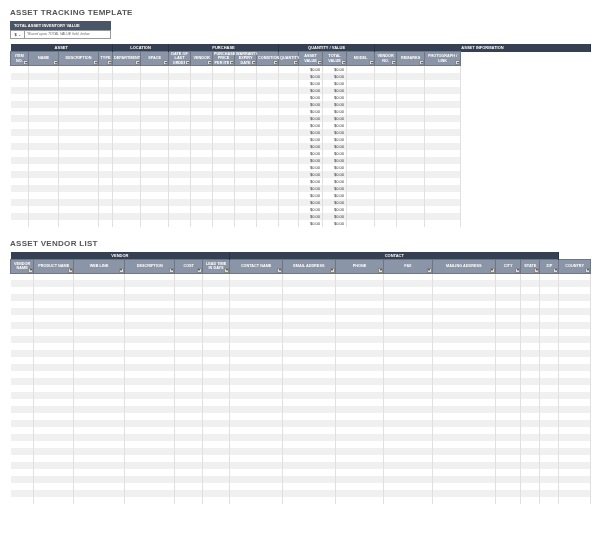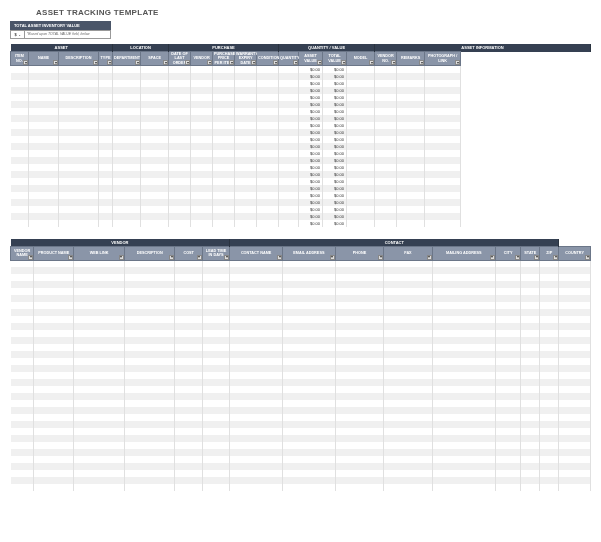--- a/index.html
+++ b/index.html
@@ -1,17 +1,17 @@
 <!DOCTYPE html>
 <html><head>
 <meta charset="utf-8">
 <style>
   * { box-sizing: border-box; margin: 0; padding: 0; }
   body { font-family: Arial, sans-serif; background: #fff; width: 601px; font-size: 5px; padding: 8px 10px; }
-  .title { font-size: 8px; font-weight: bold; color: #555; letter-spacing: 0.3px; margin-bottom: 4px; margin-left: 26px; }
+  .title { font-size: 8px; font-weight: bold; color: #555; letter-spacing: 0.3px; margin-bottom: 4px; }
   .inv-box { display: inline-block; margin-bottom: 2px; }
   .inv-label { background: #4a5568; color: #fff; font-size: 4px; padding: 2px 4px; font-weight: bold; }
   .inv-row { display: flex; border: 1px solid #999; }
   .inv-val { width: 14px; padding: 1px 2px; border-right: 1px solid #999; background: #fff; font-size: 4px; text-align: center; }
   .inv-note { width: 85px; padding: 1px 2px; font-size: 3.5px; color: #666; font-style: italic; background: #fff; }
   table { border-collapse: collapse; width: 100%; table-layout: fixed; margin-top: 3px; }
   thead tr.grp td { background: #354052; color: #fff; font-size: 4px; font-weight: bold; text-align: center; padding: 1px 0; border-right: 1px solid #2a3340; height: 7px; }
   thead tr.cols td { background: #8a95a8; color: #fff; font-size: 3.8px; font-weight: bold; text-align: center; padding: 0 1px; border: 1px solid #6b7688; height: 14px; line-height: 1.1; position: relative; vertical-align: middle; }
   .drop { position: absolute; bottom: 0; right: 0; width: 5px; height: 5px; background: #ddd; border: 0.5px solid #888; display: flex; align-items: center; justify-content: center; }
   .drop::after { content: ''; border-left: 1.5px solid transparent; border-right: 1.5px solid transparent; border-top: 2px solid #333; }
@@ -543,20 +543,21 @@
           <td></td>
           <td></td>
           <td></td>
           <td></td>
         </tr>
       </tbody>
   </table>
 </div>
 
 <div class="section2">
+  <div class="title">ASSET VENDOR LIST</div>
   <table>
     <colgroup id="cg2">
         <col style="width: 22px;">
         <col style="width: 38px;">
         <col style="width: 48px;">
         <col style="width: 48px;">
         <col style="width: 26px;">
         <col style="width: 26px;">
         <col style="width: 50px;">
         <col style="width: 50px;">

